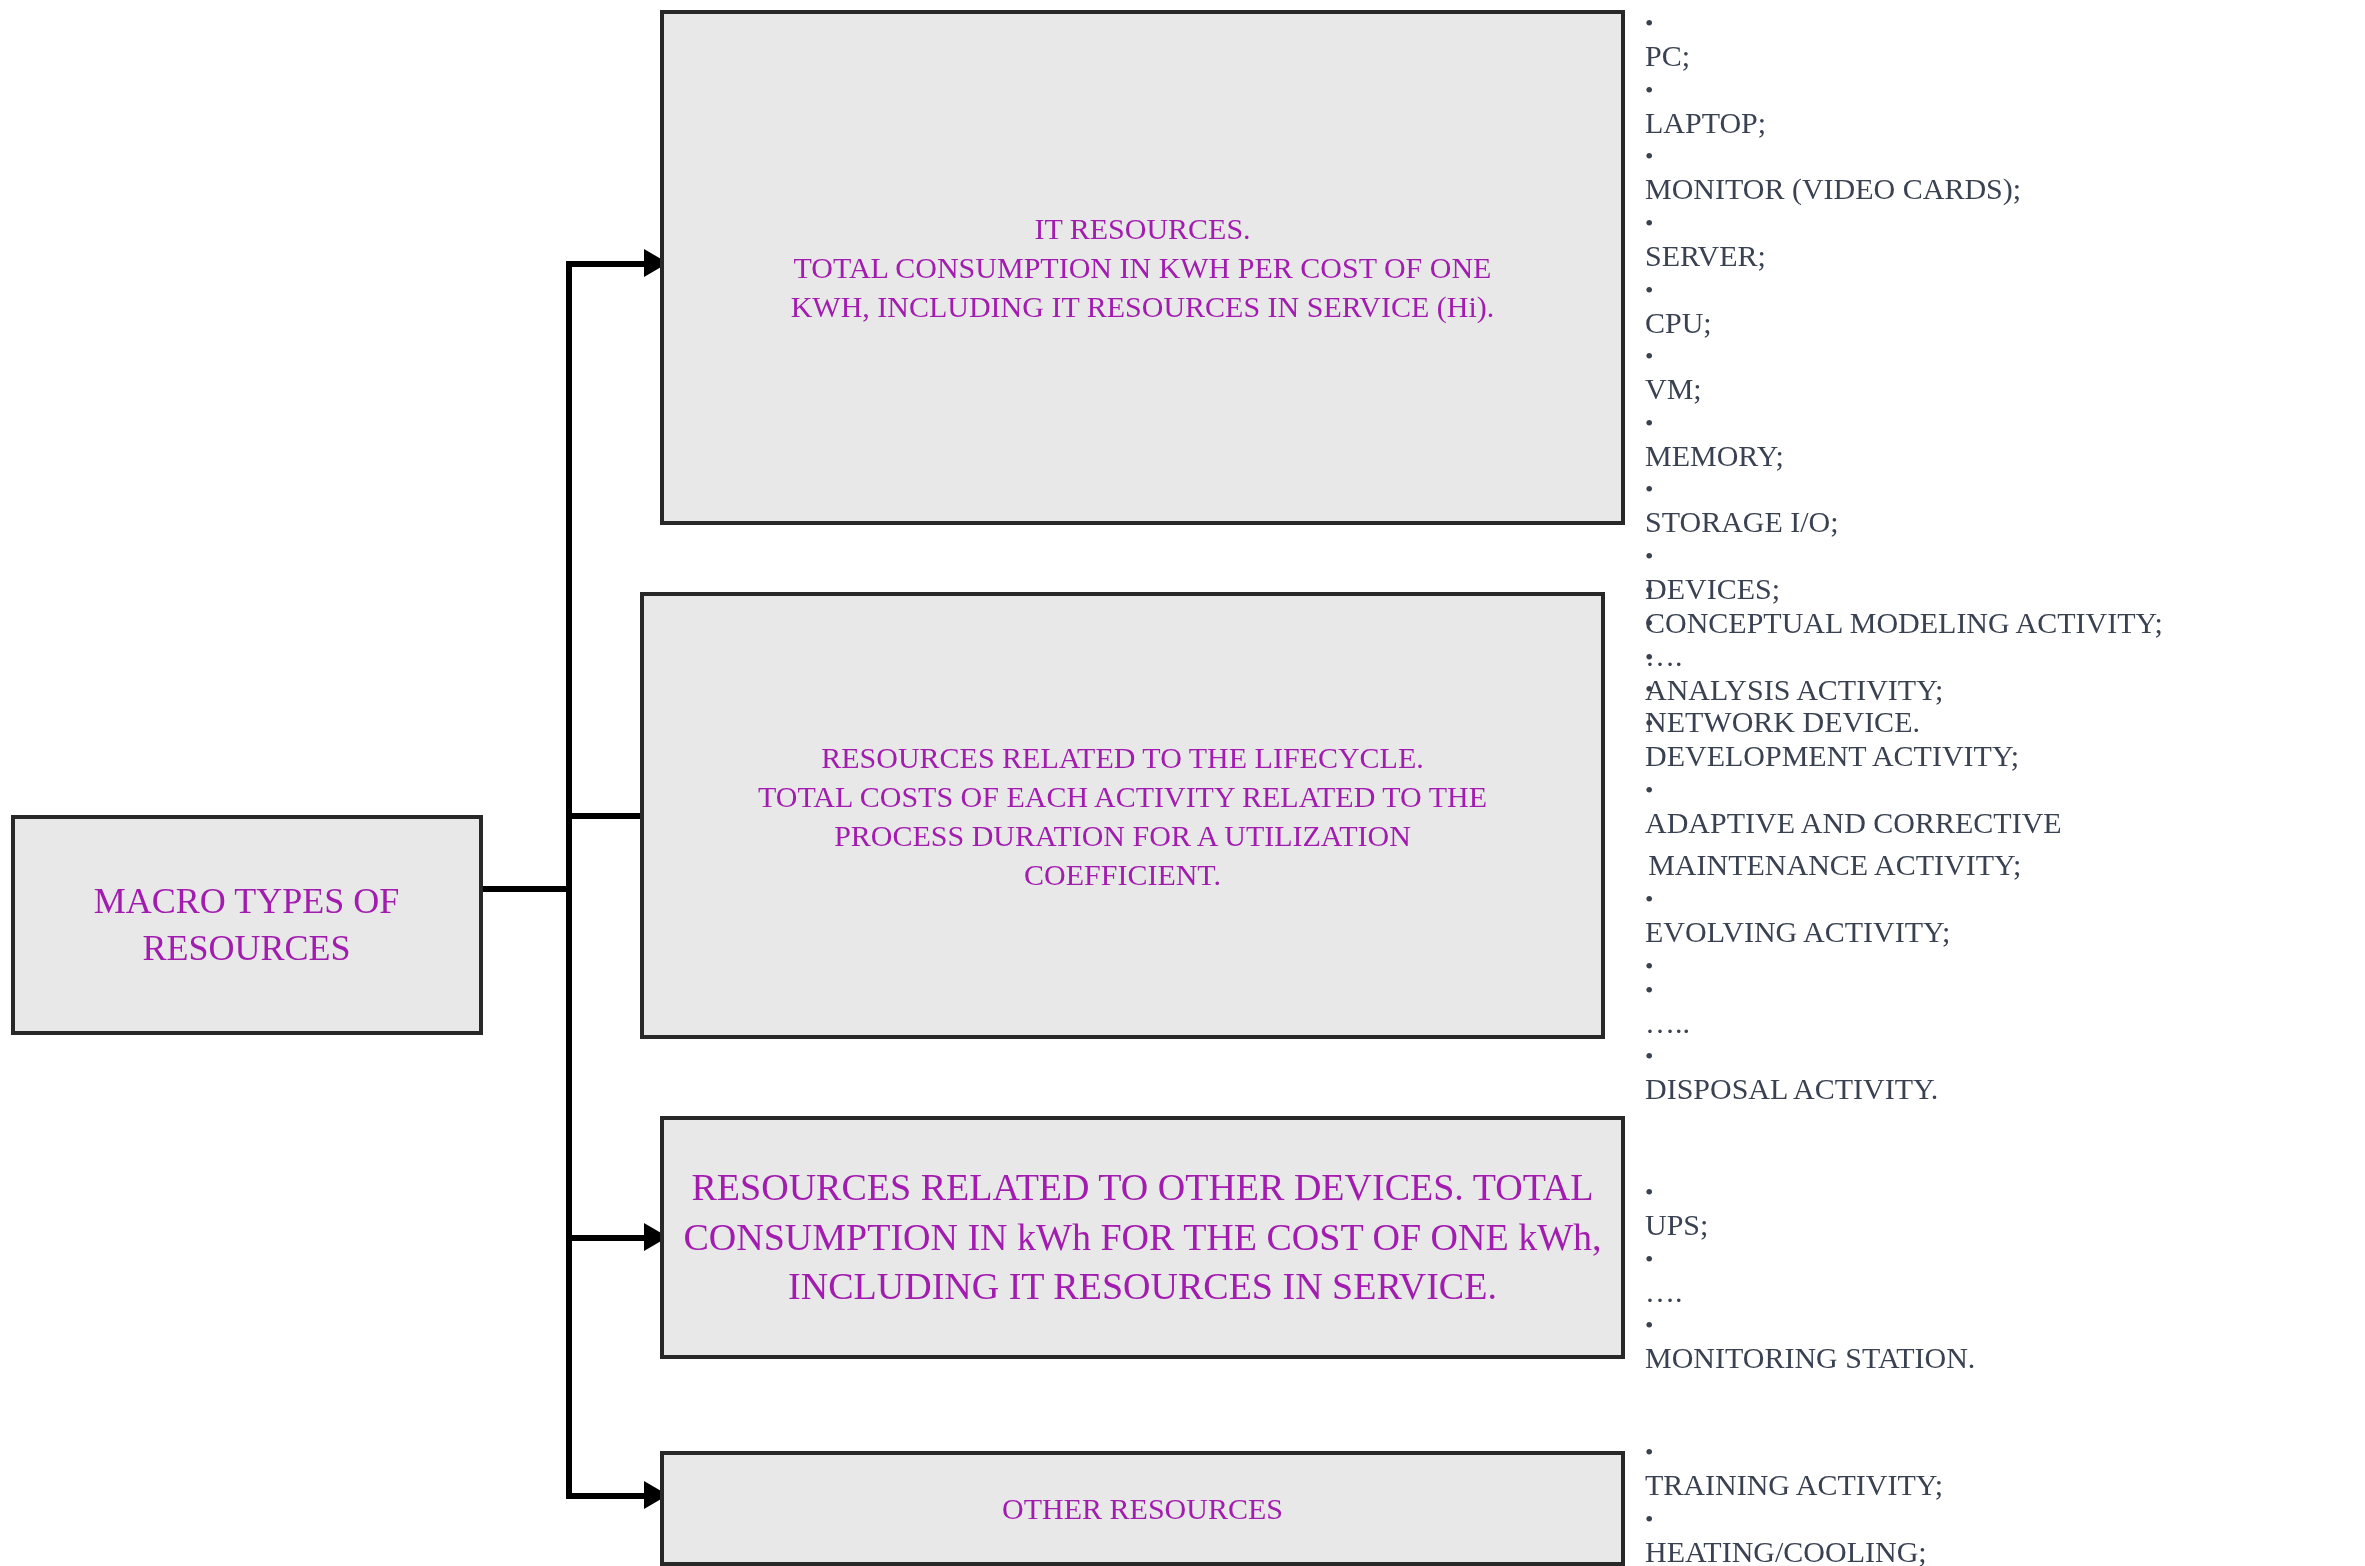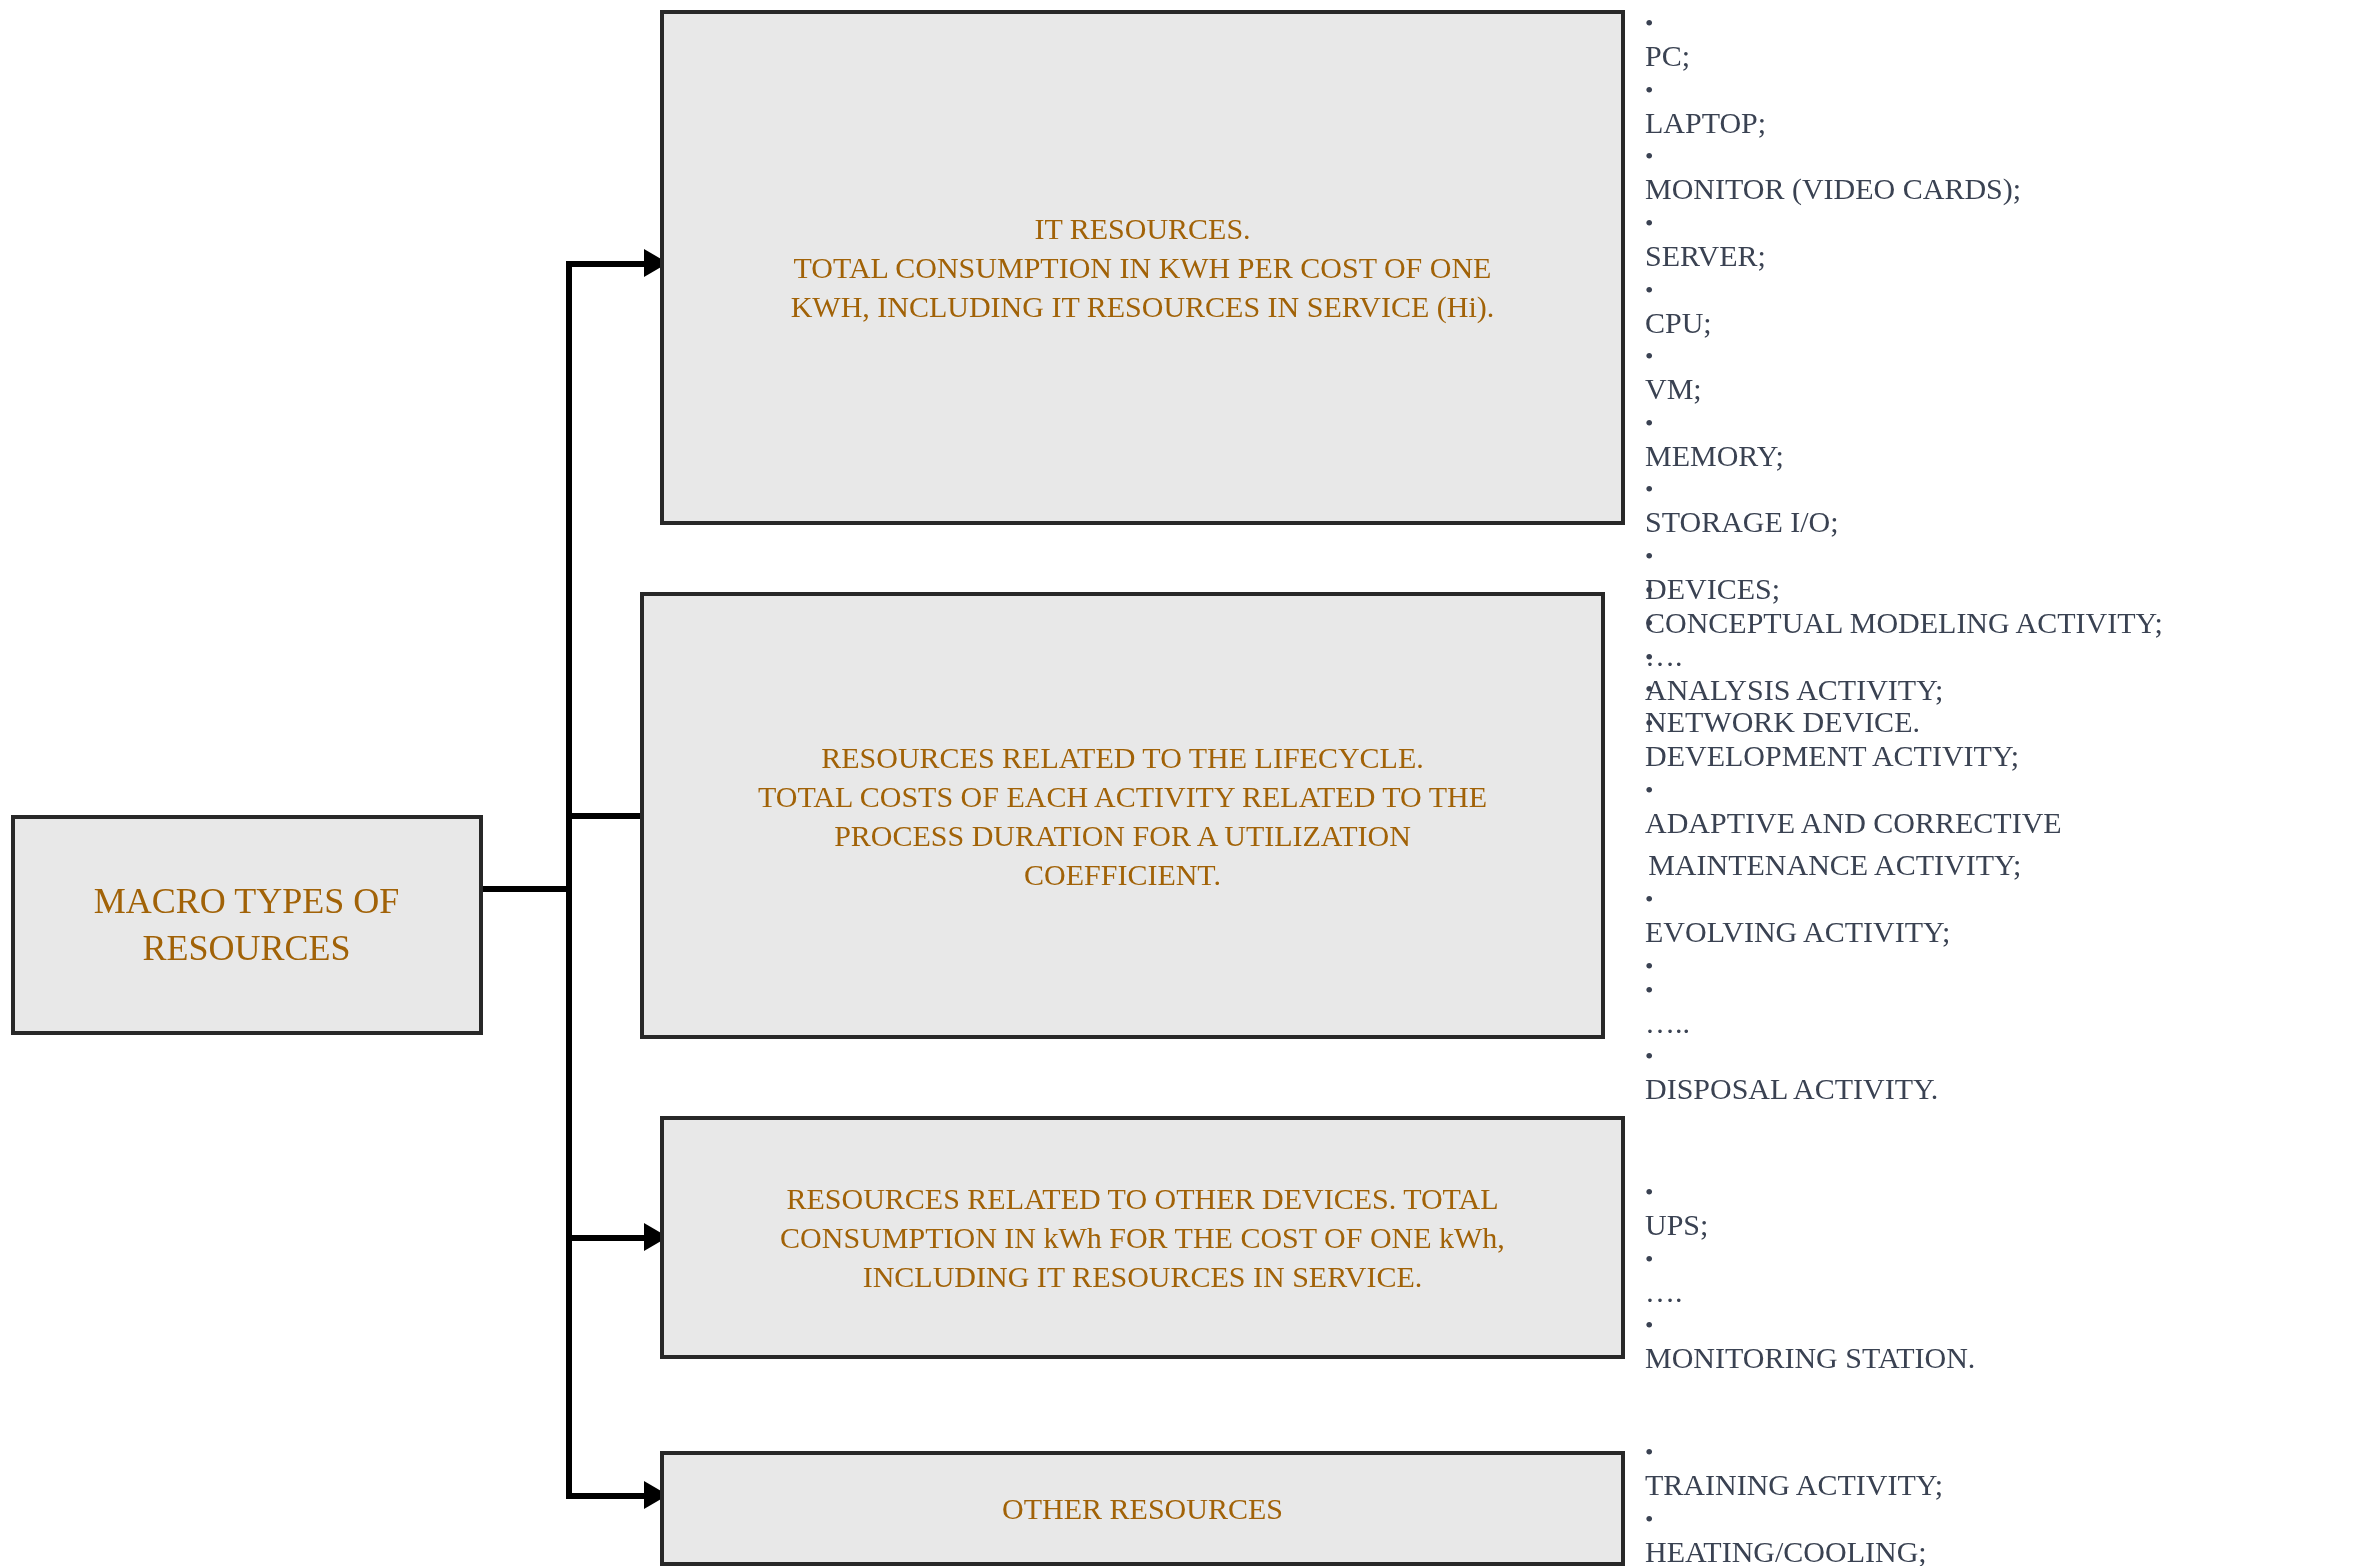--- a/index.html
+++ b/index.html
@@ -11,29 +11,29 @@
   }
   #stage { position:relative; width:2366px; height:1566px; }
 
   
   .node {
     position:absolute;
     background:#e8e8e8;
     border:4px solid #282828;
     display:flex; align-items:center; justify-content:center;
     text-align:center;
-    color:#a16207;
+    color:#a21caf;
     line-height:1.30;
   }
   .node .txt { display:block; padding:0 11.3px; white-space:pre-line; }
 
   #macro-node  { left:10.5px;  top:815px;  width:472px;  height:220px; font-size:36px; }
   #node-1      { left:660px; top:9.7px;   width:965px; height:515px; font-size:30px; }
   #node-2      { left:640px; top:592px;  width:965px; height:447px; font-size:30px; }
-  #node-3      { left:660px; top:1116px; width:965px; height:243px; font-size:30px; }
+  #node-3      { left:660px; top:1116px; width:965px; height:243px; font-size:38px; }
   #node-4      { left:660px; top:1439px; width:965px; height:115px; font-size:30px;margin-top:12px; }
 
   
   .conn { position:absolute; background:#000000; }
   #trunk-stub  { left:483px;  top:886px; width:89px; height:5.7px; }
   #trunk-vert  { left:566px;  top:261px;  width:5.7px;   height:1238px; }
   .branch      { height:5.7px; width:85px; left:566px; }
   #branch-1 { top:261px; }
   #branch-2 { top:813px; }
   #branch-3 { top:1235px; }

